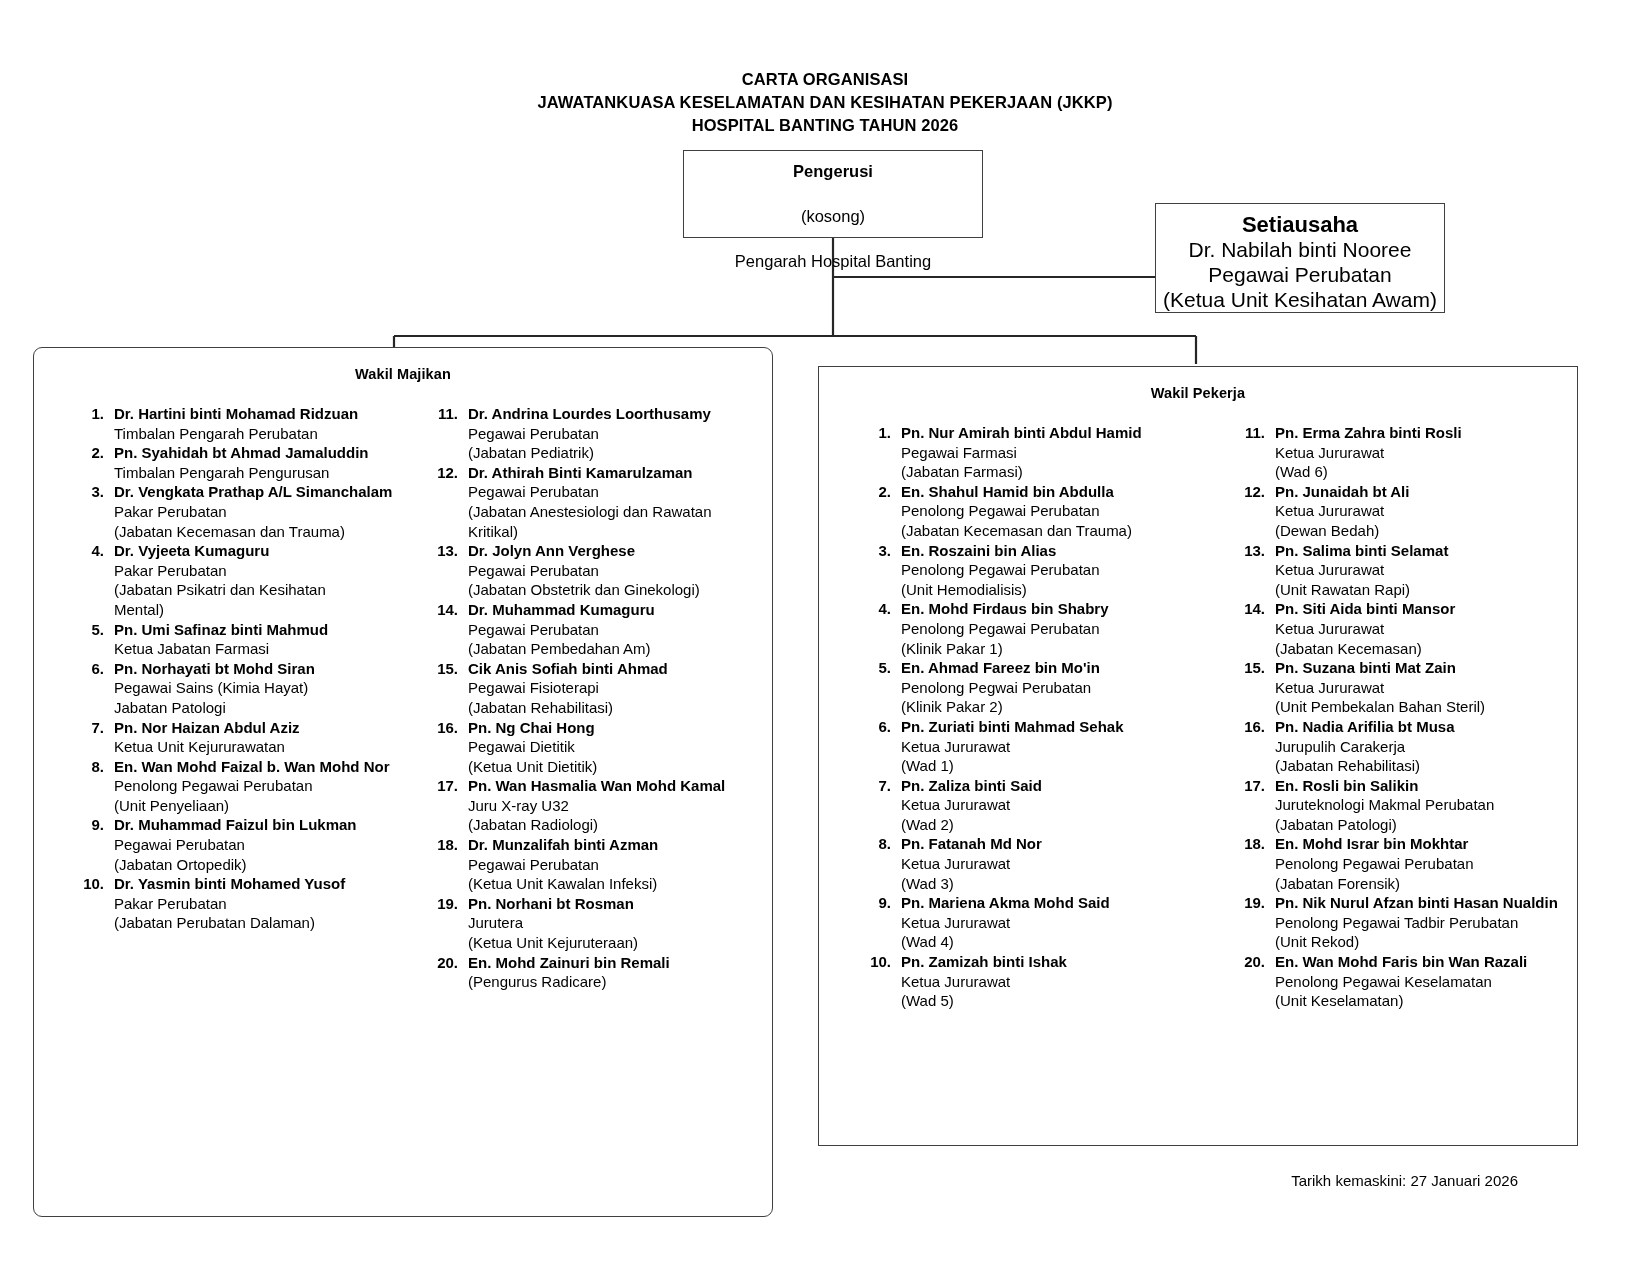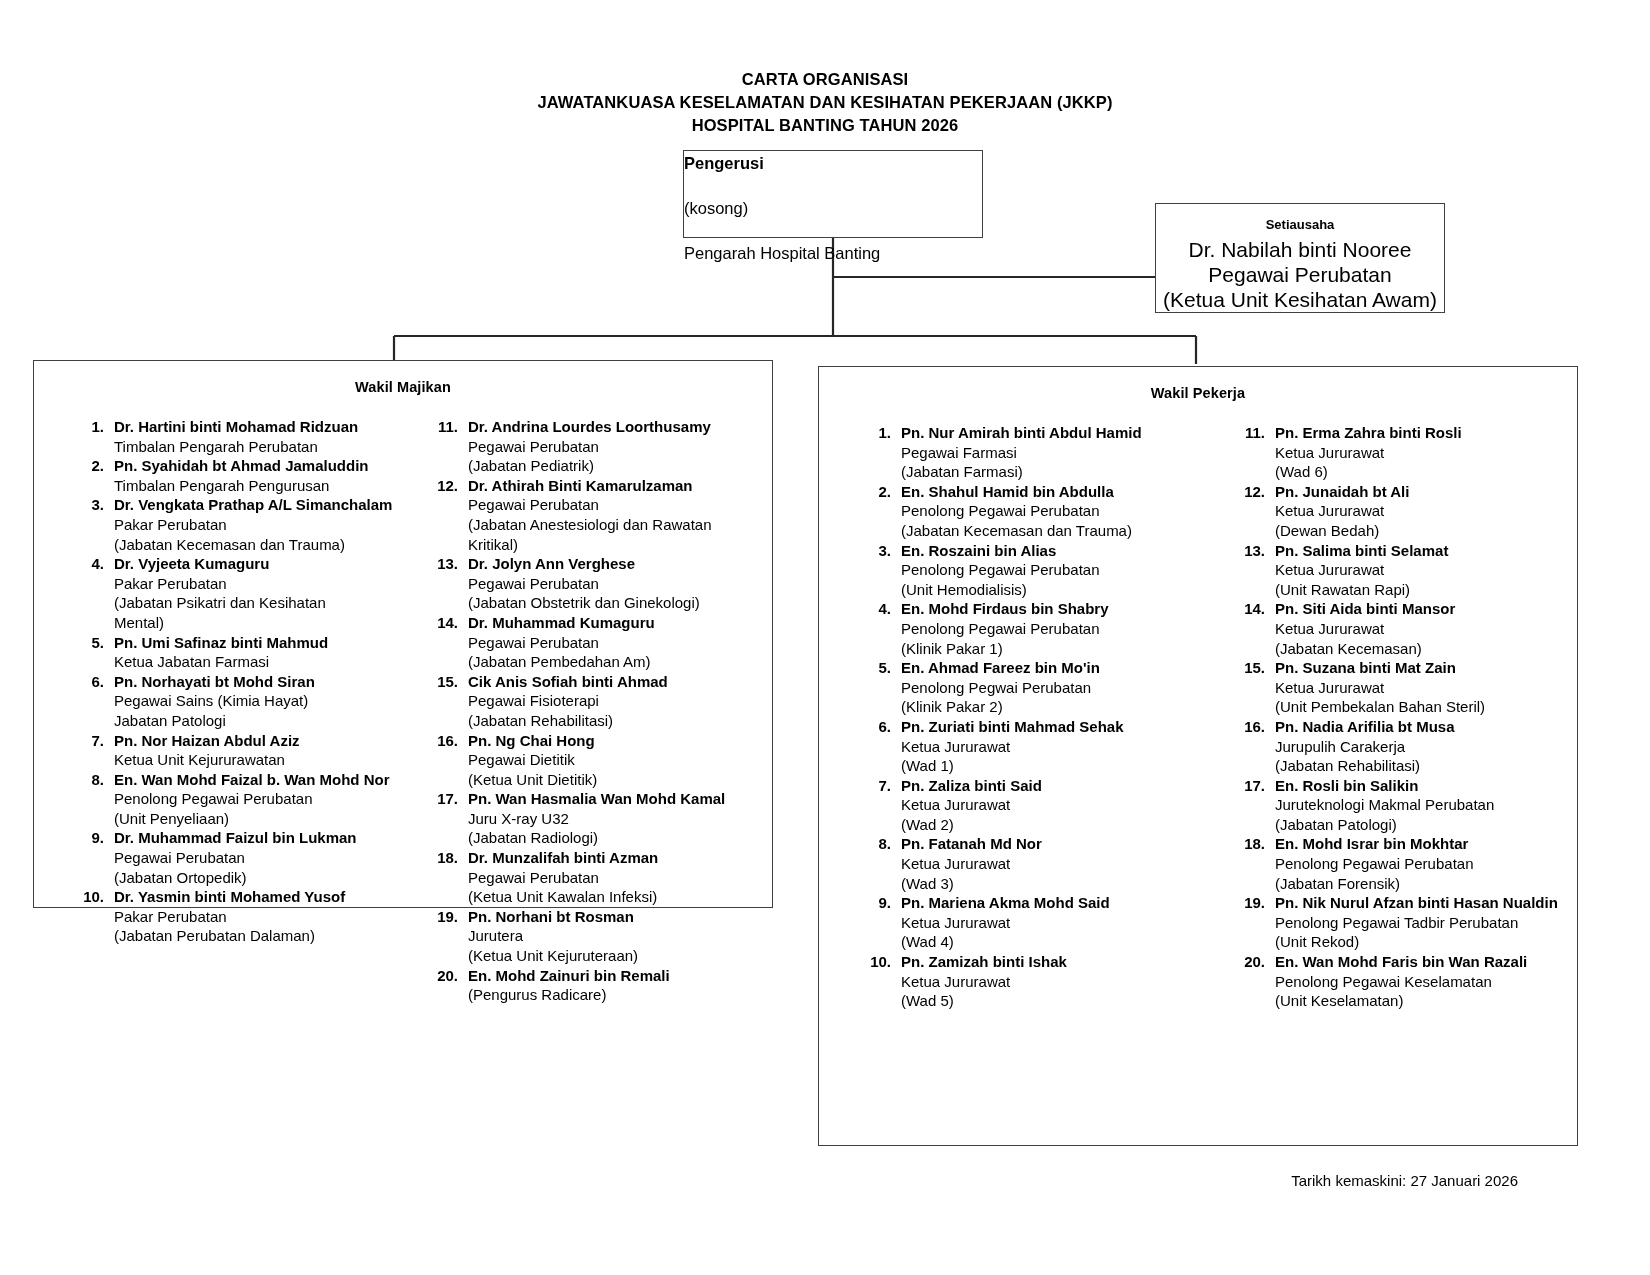--- a/index.html
+++ b/index.html
@@ -45,21 +45,22 @@
     box-sizing: border-box;
     background: #ffffff;
   }
 
   
   #pengerusi-box {
     left: 683px;
     top: 150px;
     width: 300px;
     height: 88px;
-    text-align: left;
+    text-align: center;
+    padding-top: 8px;
   }
   #pengerusi-box .ttl {
     font-weight: bold;
     font-size: 16.5px;
     line-height: 25px;
   }
   #pengerusi-box .ln {
     font-size: 16.5px;
     line-height: 25px;
     margin-top: 20px;
@@ -69,34 +70,35 @@
   #setiausaha-box {
     left: 1155px;
     top: 203px;
     width: 290px;
     height: 110px;
     text-align: center;
     padding-top: 8px;
   }
   #setiausaha-box .ttl {
     font-weight: bold;
-    font-size: 13px;
+    font-size: 22px;
     line-height: 25px;
   }
   #setiausaha-box .ln {
     font-size: 21px;
     line-height: 25px;
   }
 
   
   #majikan-panel {
     left: 33px;
-    top: 360px;
+    top: 347px;
     width: 740px;
-    height: 548px;
+    height: 870px;
+    border-radius: 9px;
   }
   #pekerja-panel {
     left: 818px;
     top: 366px;
     width: 760px;
     height: 780px;
   }
   .panel-head {
     text-align: center;
     font-weight: bold;

